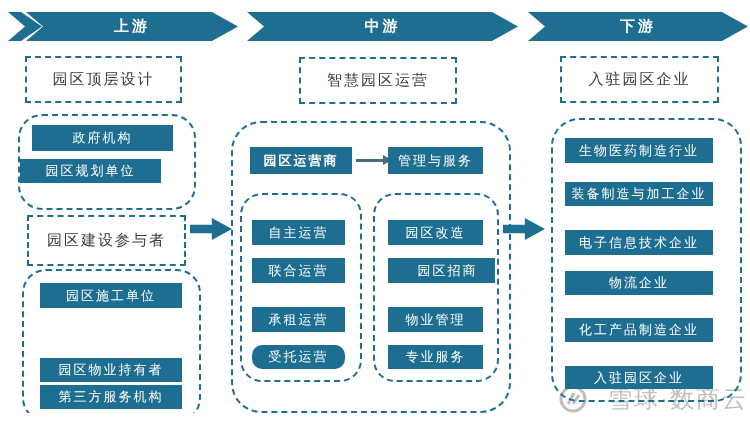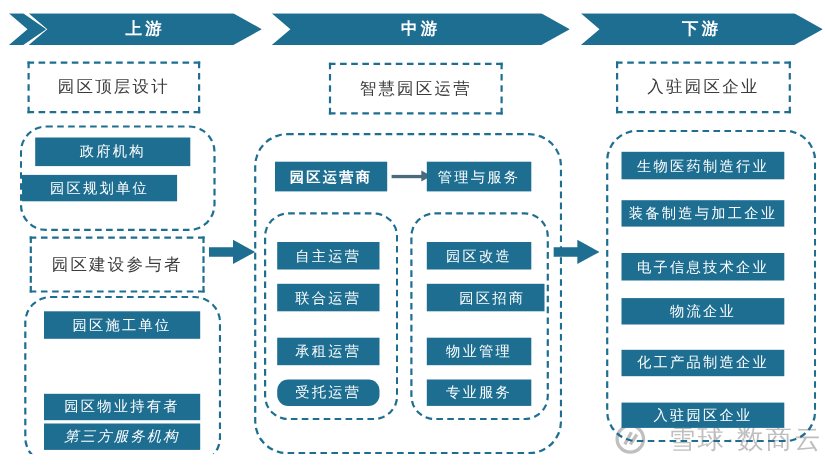--- a/index.html
+++ b/index.html
@@ -83,21 +83,21 @@
 
   <div class="dash-round" style="left:18px;top:114px;width:174px;height:92px;"></div>
   <div class="btn" style="left:32px;top:125px;width:141px;height:26px;">政府机构</div>
   <div class="btn" style="left:20px;top:159px;width:141px;height:24px;">园区规划单位</div>
 
   <div class="dash-box" style="left:27px;top:215px;width:155px;height:47px;">园区建设参与者</div>
 
   <div class="dash-round" style="left:22px;top:269px;width:175px;height:149px;"></div>
   <div class="btn" style="left:40px;top:283px;width:142px;height:25px;">园区施工单位</div>
   <div class="btn" style="left:40px;top:358px;width:142px;height:24px;">园区物业持有者</div>
-  <div class="btn" style="left:40px;top:385px;width:142px;height:24px;font-style:italic;">第三方服务机构</div>
+  <div class="btn" style="left:40px;top:385px;width:142px;height:24px;">第三方服务机构</div>
 
   <div class="block-arrow" style="left:190px;top:217px;"></div>
 
   <div class="dash-box" style="left:299px;top:57px;width:154px;height:43px;">智慧园区运营</div>
 
   <div class="dash-round" style="left:231px;top:121px;width:276px;height:288px;border-radius:30px;"></div>
 
   <div class="btn" style="left:250px;top:147px;width:102px;height:27px;font-weight:bold;">园区运营商</div>
   <div class="thin-arrow"></div>
   <div class="btn" style="left:388px;top:147px;width:95px;height:27px;">管理与服务</div>

